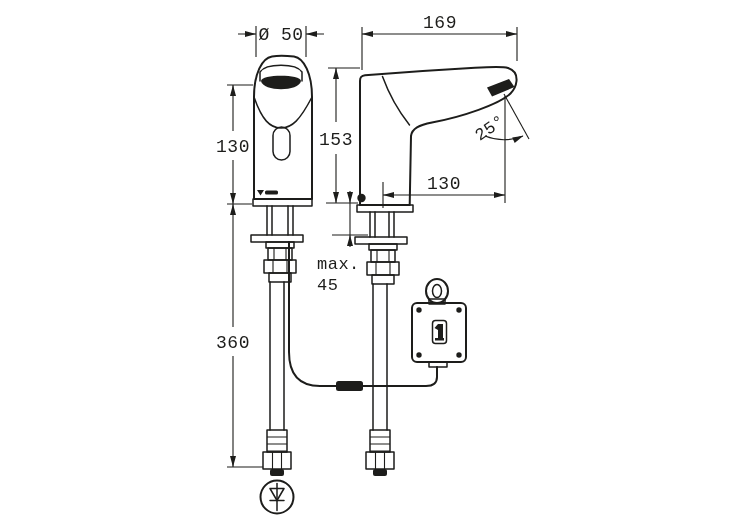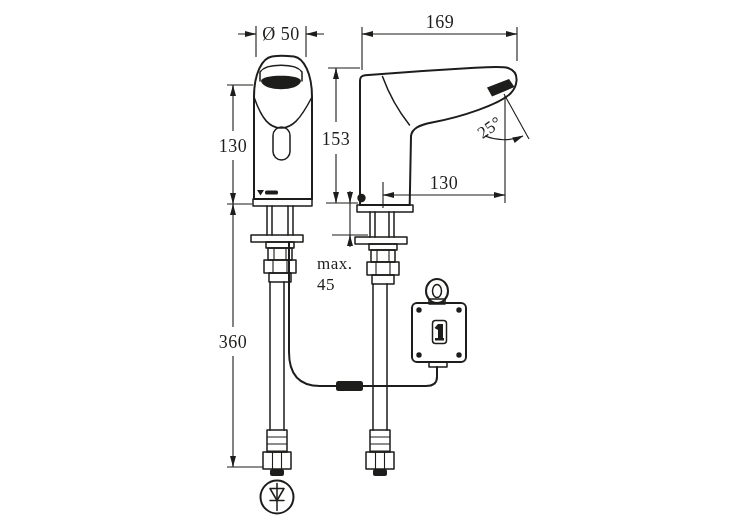--- a/index.html
+++ b/index.html
@@ -1,19 +1,19 @@
 <!DOCTYPE html>
 <html style="--line: #1d1d1b; --bg: #ffffff;"><head>
 <meta charset="utf-8">
 <style>
   :root { --line:#1d1d1b; --bg:#ffffff; }
   html,body { margin:0; padding:0; background:#e8e8e8; }
   .canvas {
     position:relative; width:750px; height:527px; background:var(--bg);
-    font-family:Liberation Serif, serif; overflow:hidden;
+    font-family:Liberation Mono, monospace; overflow:hidden;
   }
   svg { position:absolute; left:0; top:0; }
   .ol   { fill:none; stroke:var(--line); stroke-width:2;   stroke-linecap:round; stroke-linejoin:round; }
   .ol15 { fill:none; stroke:var(--line); stroke-width:1.5; stroke-linecap:round; stroke-linejoin:round; }
   .tl   { fill:none; stroke:var(--line); stroke-width:1.1; stroke-linecap:butt; }
   .fill { fill:var(--line); stroke:none; }
   .dimtext { fill:var(--line); font-size:18px; letter-spacing:0.5px; }
   .dimtext.small { font-size:17px; }
 </style>
 </head>

